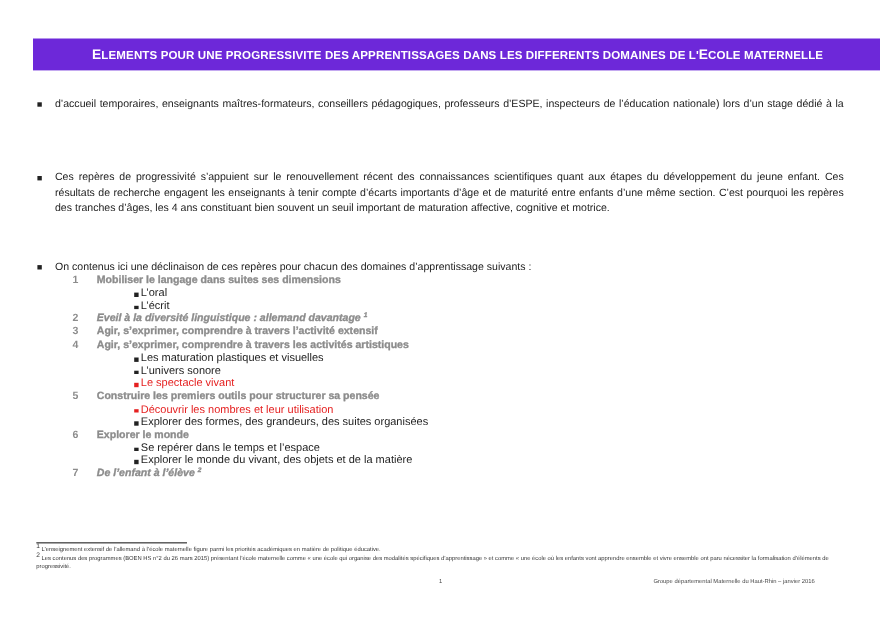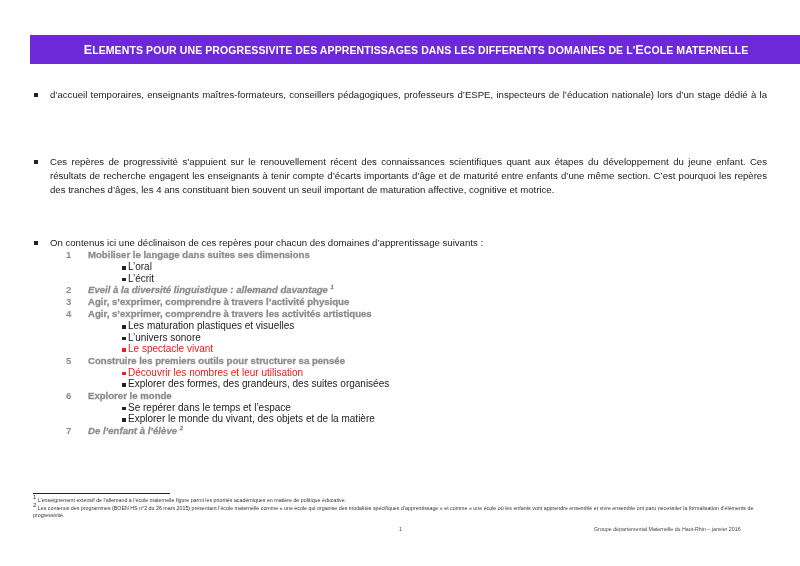--- a/index.html
+++ b/index.html
@@ -69,21 +69,21 @@
 <div class="list" id="domain-list">
     <div class="row num" style="top: 249px;">1</div>
     <div class="row heading" style="top: 249px;"><span>Mobiliser le langage dans suites ses dimensions</span></div>
     <div class="sub-bullet" style="top: 266px;"></div>
     <div class="row sub-text" style="top: 261px;">L’oral</div>
     <div class="sub-bullet" style="top: 277.5px;"></div>
     <div class="row sub-text" style="top: 272.5px;">L’écrit</div>
     <div class="row num" style="top: 284px;">2</div>
     <div class="row heading italic" style="top: 284px;"><span>Eveil à la diversité linguistique : allemand davantage</span> <sup>1</sup></div>
     <div class="row num" style="top: 296px;">3</div>
-    <div class="row heading" style="top: 296px;"><span>Agir, s’exprimer, comprendre à travers l’activité physique</span></div>
+    <div class="row heading" style="top: 296px;"><span>Agir, s’exprimer, comprendre à travers l’activité extensif</span></div>
     <div class="row num" style="top: 308px;">4</div>
     <div class="row heading" style="top: 308px;"><span>Agir, s’exprimer, comprendre à travers les activités artistiques</span></div>
     <div class="sub-bullet" style="top: 325px;"></div>
     <div class="row sub-text" style="top: 320px;">Les maturation plastiques et visuelles</div>
     <div class="sub-bullet" style="top: 336.5px;"></div>
     <div class="row sub-text" style="top: 331.5px;">L’univers sonore</div>
     <div class="sub-bullet red" style="top: 348px; background: rgb(229, 32, 32);"></div>
     <div class="row sub-text red" style="top: 343px; color: rgb(229, 32, 32);">Le spectacle vivant</div>
     <div class="row num" style="top: 354.5px;">5</div>
     <div class="row heading" style="top: 354.5px;"><span>Construire les premiers outils pour structurer sa pensée</span></div>

